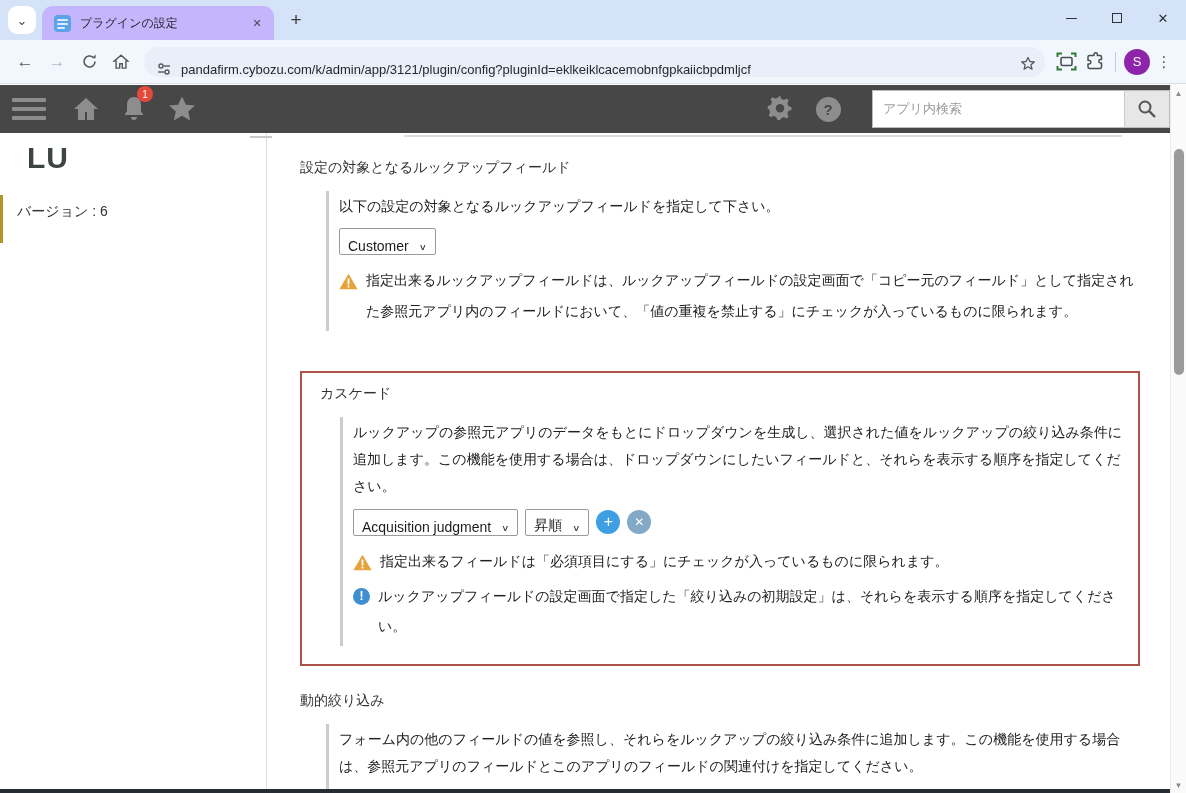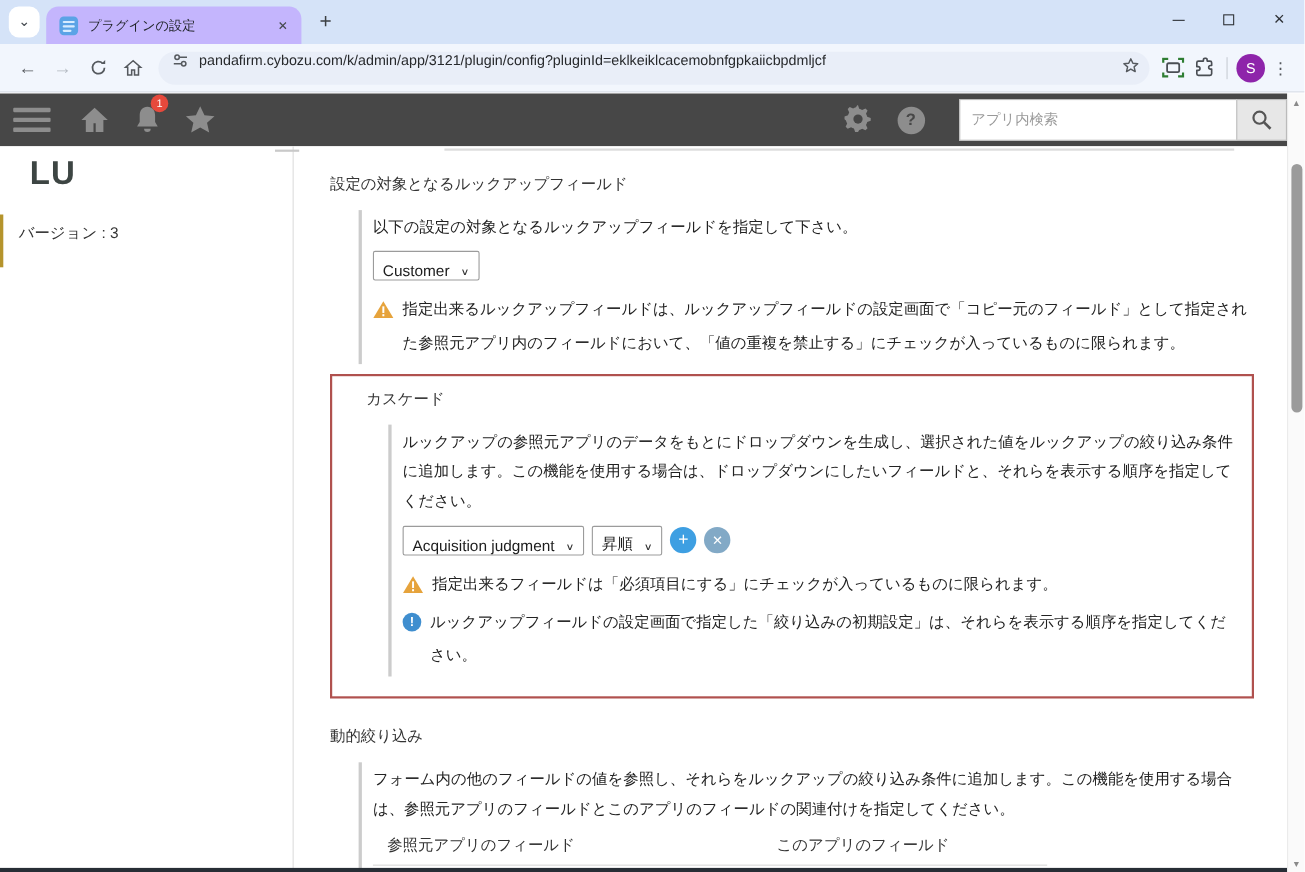--- a/index.html
+++ b/index.html
@@ -19,21 +19,21 @@
 .newtab{width:28px;height:28px;display:flex;align-items:center;justify-content:center;font-size:19px;color:#3c4043;margin-left:8px;cursor:pointer}
 .win-controls{position:absolute;right:0;top:0;height:36px;display:flex}
 .win-btn{width:46px;height:36px;display:flex;align-items:center;justify-content:center;color:#2f3237;font-size:13px;cursor:pointer}
 .win-btn .bar{width:11px;height:1px;background:#2f3237}
 .win-btn .box{width:10px;height:10px;border:1px solid #2f3237}
 
 
 .toolbar{position:absolute;top:40px;left:0;right:0;height:44px;background:#f2f6fd;display:flex;align-items:center;padding:0 10px;gap:2px;border-bottom:1px solid #d9dee6}
 .nav-btn{width:30px;height:30px;display:flex;align-items:center;justify-content:center;font-size:17px;color:#55595e;flex:none;cursor:pointer}
 .nav-btn.disabled{color:#b4bac2}
-.urlbar{flex:1;height:30px;background:#e9eef8;border-radius:15px;display:flex;align-items:flex-start;padding:0 4px 0 12px;margin:0 6px;gap:9px}
+.urlbar{flex:1;height:30px;background:#e9eef8;border-radius:15px;display:flex;align-items:flex-end;padding:0 4px 0 12px;margin:0 6px;gap:9px}
 .url-text{flex:1;font-size:13px;color:#27292c;white-space:nowrap;overflow:hidden}
 .pill-btn{width:26px;height:26px;display:flex;align-items:center;justify-content:center;flex:none;cursor:pointer}
 .tb-divider{width:1px;height:20px;background:#c7ccd4;margin:0 6px}
 .avatar{width:26px;height:26px;border-radius:50%;background:#8e24aa;color:#fff;font-size:13px;display:flex;align-items:center;justify-content:center;flex:none;cursor:pointer}
 .kebab{width:24px;height:28px;display:flex;align-items:center;justify-content:center;color:#55595e;font-size:15px;letter-spacing:0;cursor:pointer}
 
 
 .app-header{position:absolute;top:85px;left:0;width:1170px;height:48px;background:#474747;display:flex;align-items:center;padding-left:12px}
 .hamburger{width:34px;height:22px;display:flex;flex-direction:column;justify-content:space-between;margin-right:20px;cursor:pointer}
 .hamburger b{display:block;height:4px;background:#8d8d8d;border-radius:1px}
@@ -61,21 +61,21 @@
 .sel-row{display:flex;align-items:center;gap:7px;margin:6px 0 10px}
 .select{height:27px;background:#fff;border:1px solid #9b9b9b;border-radius:2px;display:inline-flex;align-items:flex-end;justify-content:space-between;padding:0 8px;gap:10px;font-size:14px;color:#1c1c1c;cursor:pointer}
 .select .chev{font-size:11px;color:#333;transform:scaleY(.8)}
 .round-btn{width:24px;height:24px;border-radius:50%;color:#fff;display:flex;align-items:center;justify-content:center;font-size:16px;border:none;cursor:pointer;flex:none}
 .btn-add{background:#3e9fe2}
 .btn-del{background:#82a9c6;font-size:12px}
 .note{display:flex;align-items:flex-start;gap:8px;line-height:2.2;margin-top:4px}
 .note .txt{line-height:2.2}
 .warn-tri{flex:none;margin-top:8px}
 .info-dot{flex:none;width:17px;height:17px;border-radius:50%;background:#3f8ecf;color:#fff;font-weight:bold;font-size:12px;display:flex;align-items:center;justify-content:center;margin-top:7px}
-.cascade-box{border:2px solid #b0514e;margin:9px 0 0 0;padding:10px 10px 18px 25px}
+.cascade-box{border:2px solid #b0514e;margin:40px 0 0 0;padding:10px 10px 18px 12px}
 .cascade-box .sec-title{margin:2px 0 14px 6px}
 .cols{display:flex;font-size:14px;color:#333;margin-top:10px;width:613px;padding-bottom:8px;border-bottom:1px solid #d8d8d8}
 .cols .c1{width:367px;padding-left:13px}
 
 
 .vscroll{position:absolute;top:85px;right:0;bottom:0;width:16px;background:#fafafa;border-left:1px solid #ebebeb;display:flex;flex-direction:column;align-items:center}
 .scroll-arrow{height:16px;width:16px;display:flex;align-items:center;justify-content:center;font-size:8px;color:#8a8a8a;cursor:pointer}
 .scroll-thumb{position:absolute;top:64px;left:3px;width:10px;height:226px;border-radius:5px;background:#9b9b9b;cursor:grab}
 .scroll-arrow.down{position:absolute;bottom:0}
 .bottom-line{position:absolute;left:0;right:16px;bottom:0;height:4px;background:#272d35}
@@ -203,21 +203,21 @@
             <line x1="13.2" y1="13.2" x2="19" y2="19" stroke="#555" stroke-width="2.4"></line>
           </svg>
       </div>
     </div>
   </div>
 
   <div class="page-body">
     <div class="sidebar">
       <div class="side-sliver"></div>
       <div class="plugin-name">LU</div>
-      <div class="version">バージョン : 3</div>
+      <div class="version">バージョン : 6</div>
     </div>
 
     <div class="main">
       <div class="frag-a"></div>
       <div class="frag-b"></div>
 
       <div class="sec-title">設定の対象となるルックアップフィールド</div>
       <div class="indent">
         <div class="desc">以下の設定の対象となるルックアップフィールドを指定して下さい。</div>
         <div class="sel-row">

